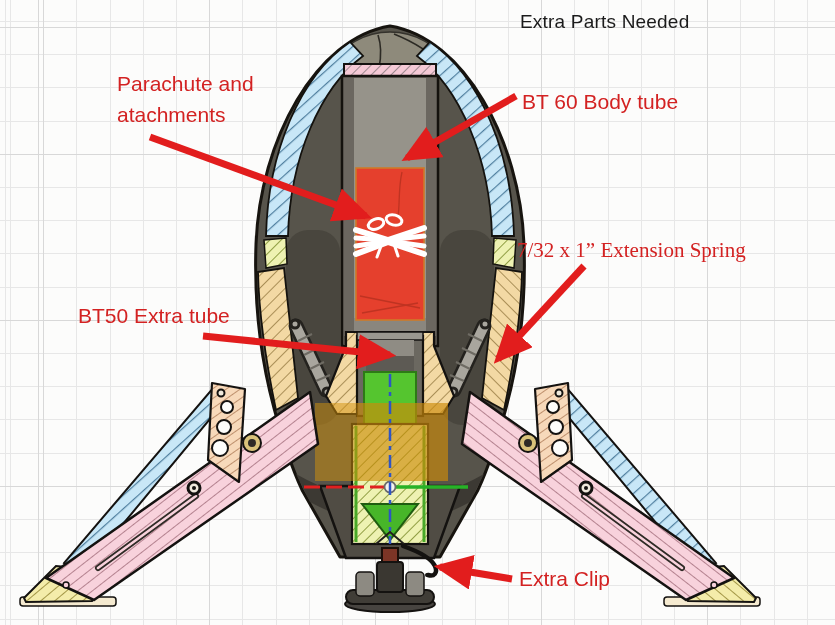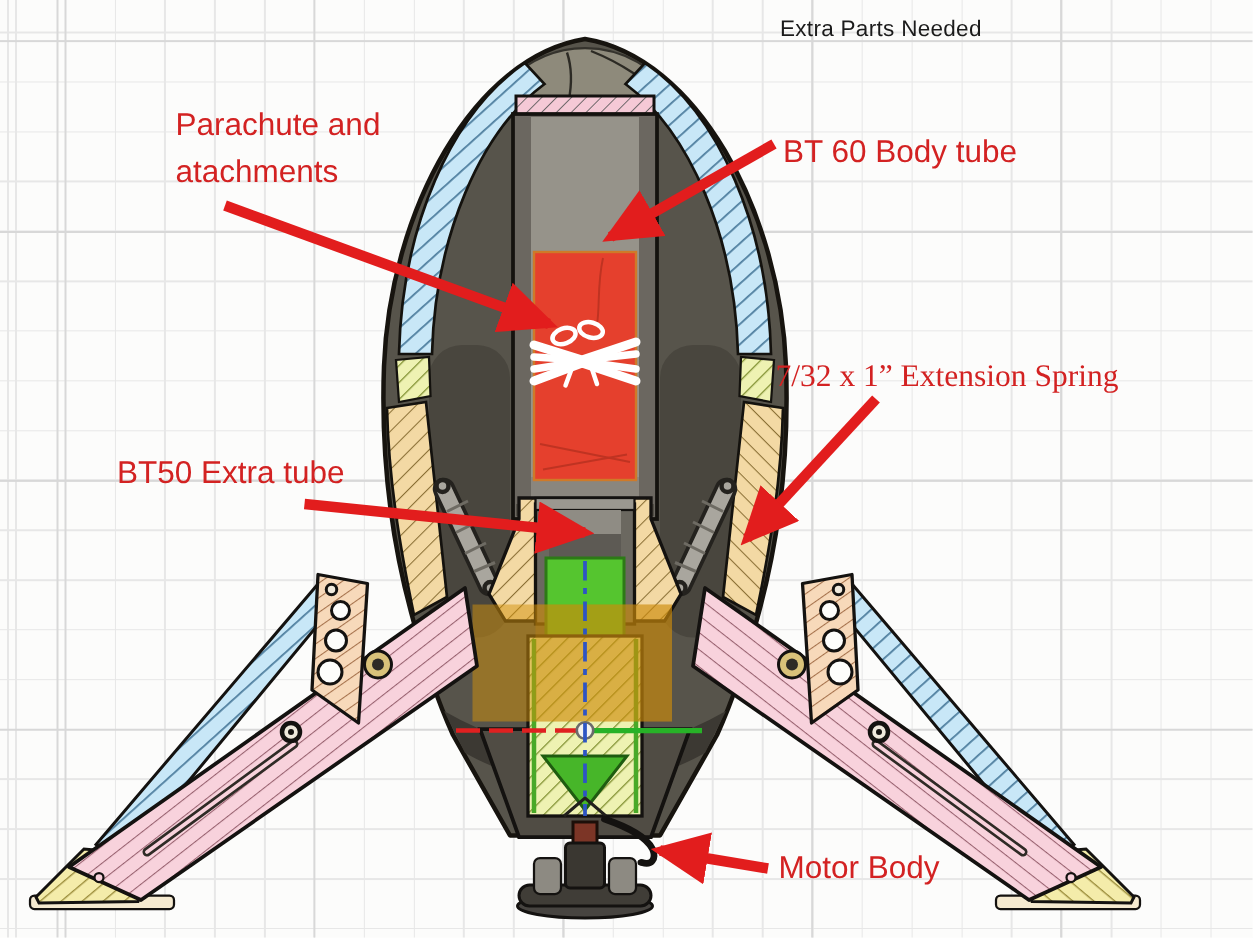--- a/index.html
+++ b/index.html
@@ -10,21 +10,21 @@
     background-image:
       repeating-linear-gradient(to right,#d8d8d8 0 1px,transparent 1px 166px),
       repeating-linear-gradient(to bottom,#d8d8d8 0 1px,transparent 1px 166px),
       repeating-linear-gradient(to right,#e7e7e7 0 1px,transparent 1px 33.2px),
       repeating-linear-gradient(to bottom,#e7e7e7 0 1px,transparent 1px 33.2px);
     background-position:43px 154px,43px 154px,10px 21px,10px 21px;
   }
   svg.diagram{position:absolute;left:0;top:0;}
   .title{
     position:absolute;left:520px;top:11px;
-    font-size:15px;color:#1b1b1b;letter-spacing:.2px;white-space:nowrap;
+    font-size:19px;color:#1b1b1b;letter-spacing:.2px;white-space:nowrap;
   }
   .lbl{
     position:absolute;font-size:21px;color:#d32222;line-height:31px;
   }
   .lbl.nowrap{white-space:nowrap;}
   #lbl-parachute{left:77px;top:68px;width:180px;margin-left:40px;}
   #lbl-bt60{left:522px;top:86px;}
   #lbl-spring{left:517px;top:235px;font-family:Liberation Serif, serif;}
   #lbl-bt50{left:78px;top:300px;}
   #lbl-motorclip{left:519px;top:563px;}
@@ -231,15 +231,15 @@
     <line x1="203" y1="336" x2="390" y2="355" marker-end="url(#ah)"></line>
     <line x1="512" y1="579" x2="440" y2="567" marker-end="url(#ah)"></line>
   </g>
 </svg>
 
 <div class="title">Extra Parts Needed</div>
 <div class="lbl" id="lbl-parachute">Parachute and atachments</div>
 <div class="lbl nowrap" id="lbl-bt60">BT 60 Body tube</div>
 <div class="lbl nowrap" id="lbl-spring">7/32 x 1” Extension Spring</div>
 <div class="lbl nowrap" id="lbl-bt50">BT50 Extra tube</div>
-<div class="lbl nowrap" id="lbl-motorclip">Motor Body</div>
+<div class="lbl nowrap" id="lbl-motorclip">Extra Clip</div>
 
 </div>
 
 </body></html>

